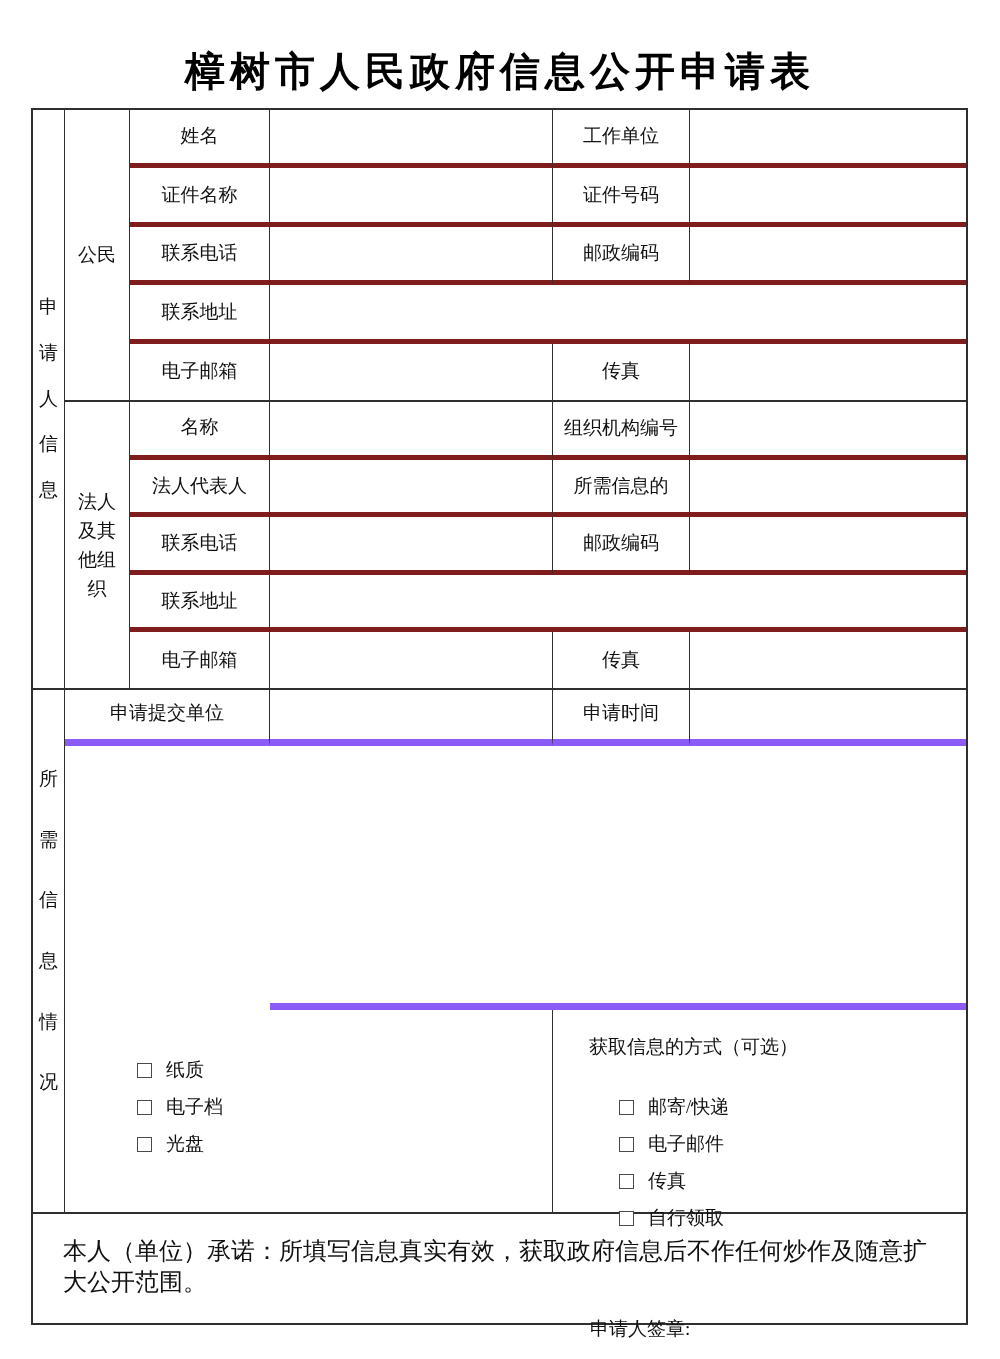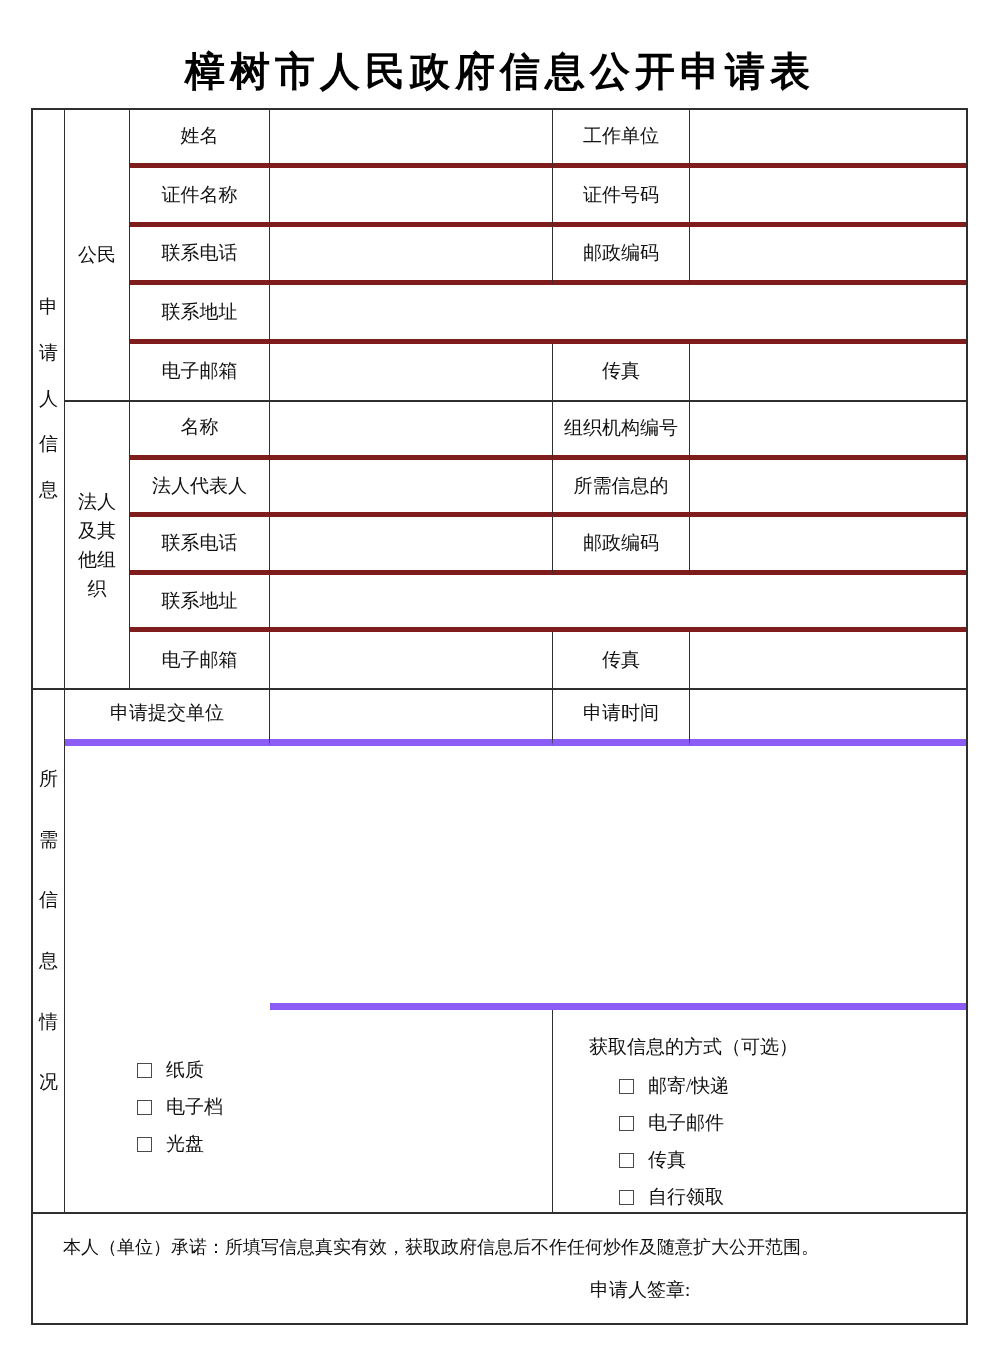--- a/index.html
+++ b/index.html
@@ -36,35 +36,35 @@
   .vlabel span { display:block; }
   .v-applicant { gap:21px; }
   .v-required { gap:36px; padding-bottom:40px; }
   .wrap2 { padding:0 12px; line-height:29px; }
   .desc-label { line-height:36px; }
   .opt-cell {
     flex-direction:column; align-items:flex-start; justify-content:flex-start;
     text-align:left;
   }
   .opt-cell.carrier { padding:36px 0 0 40px; }
-  .opt-cell.obtain  { padding:22px 0 0 36px; }
+  .opt-cell.obtain  { padding:22px 0 0 36px;gap:21px; }
   .opt-title { line-height:30px; }
   .opt-list { margin-top:6px; }
   .opt-cell.carrier .opt-list { margin-left:32px; }
   .opt-cell.obtain  .opt-list { margin-left:30px; }
   .opt { display:flex; align-items:center; height:37px; }
   .cb {
     width:15px; height:15px; box-sizing:border-box;
     border:1px solid #4a4a4a; margin-right:14px; background:#fff; flex:0 0 auto;
   }
   .decl-cell {
     flex-direction:column; align-items:flex-start; justify-content:flex-start;
     text-align:left; padding:22px 30px 0 30px;
   }
-  .decl-promise { font-size:18px; }
+  .decl-promise { font-size:24px; }
   .decl-sign { margin-top:19px; padding-left:527px; font-size:19px; }
 </style>
 </head>
 <body>
 
 <div class="page-title">樟树市人民政府信息公开申请表</div>
 
 <div class="form-table">
 
   <div class="cell vlabel v-applicant thick-b" style="grid-row:1/11;grid-column:1;">

